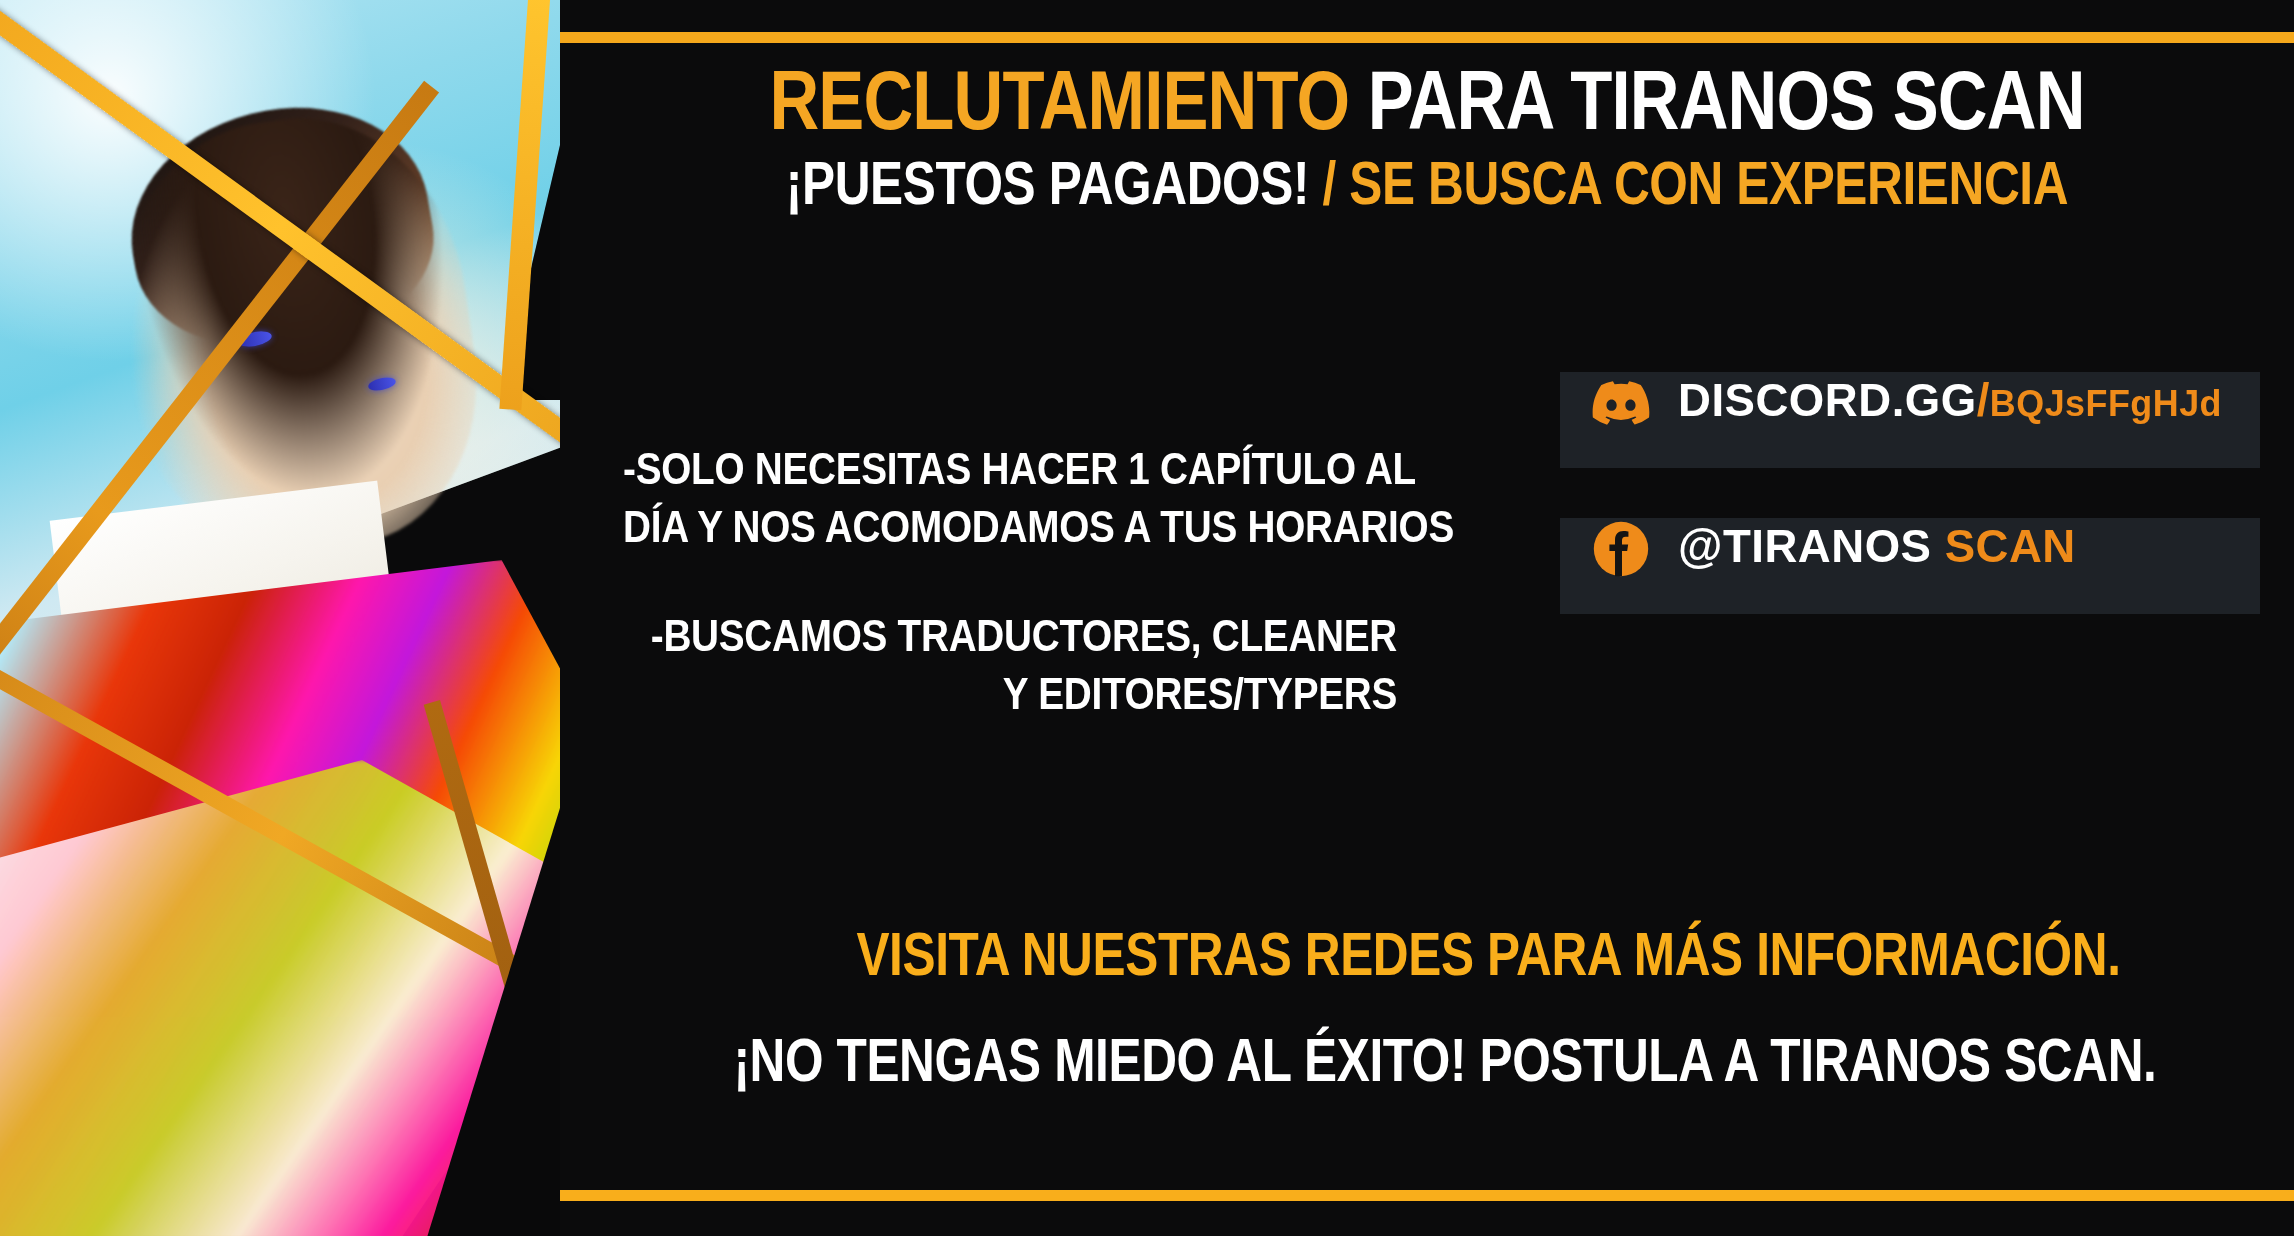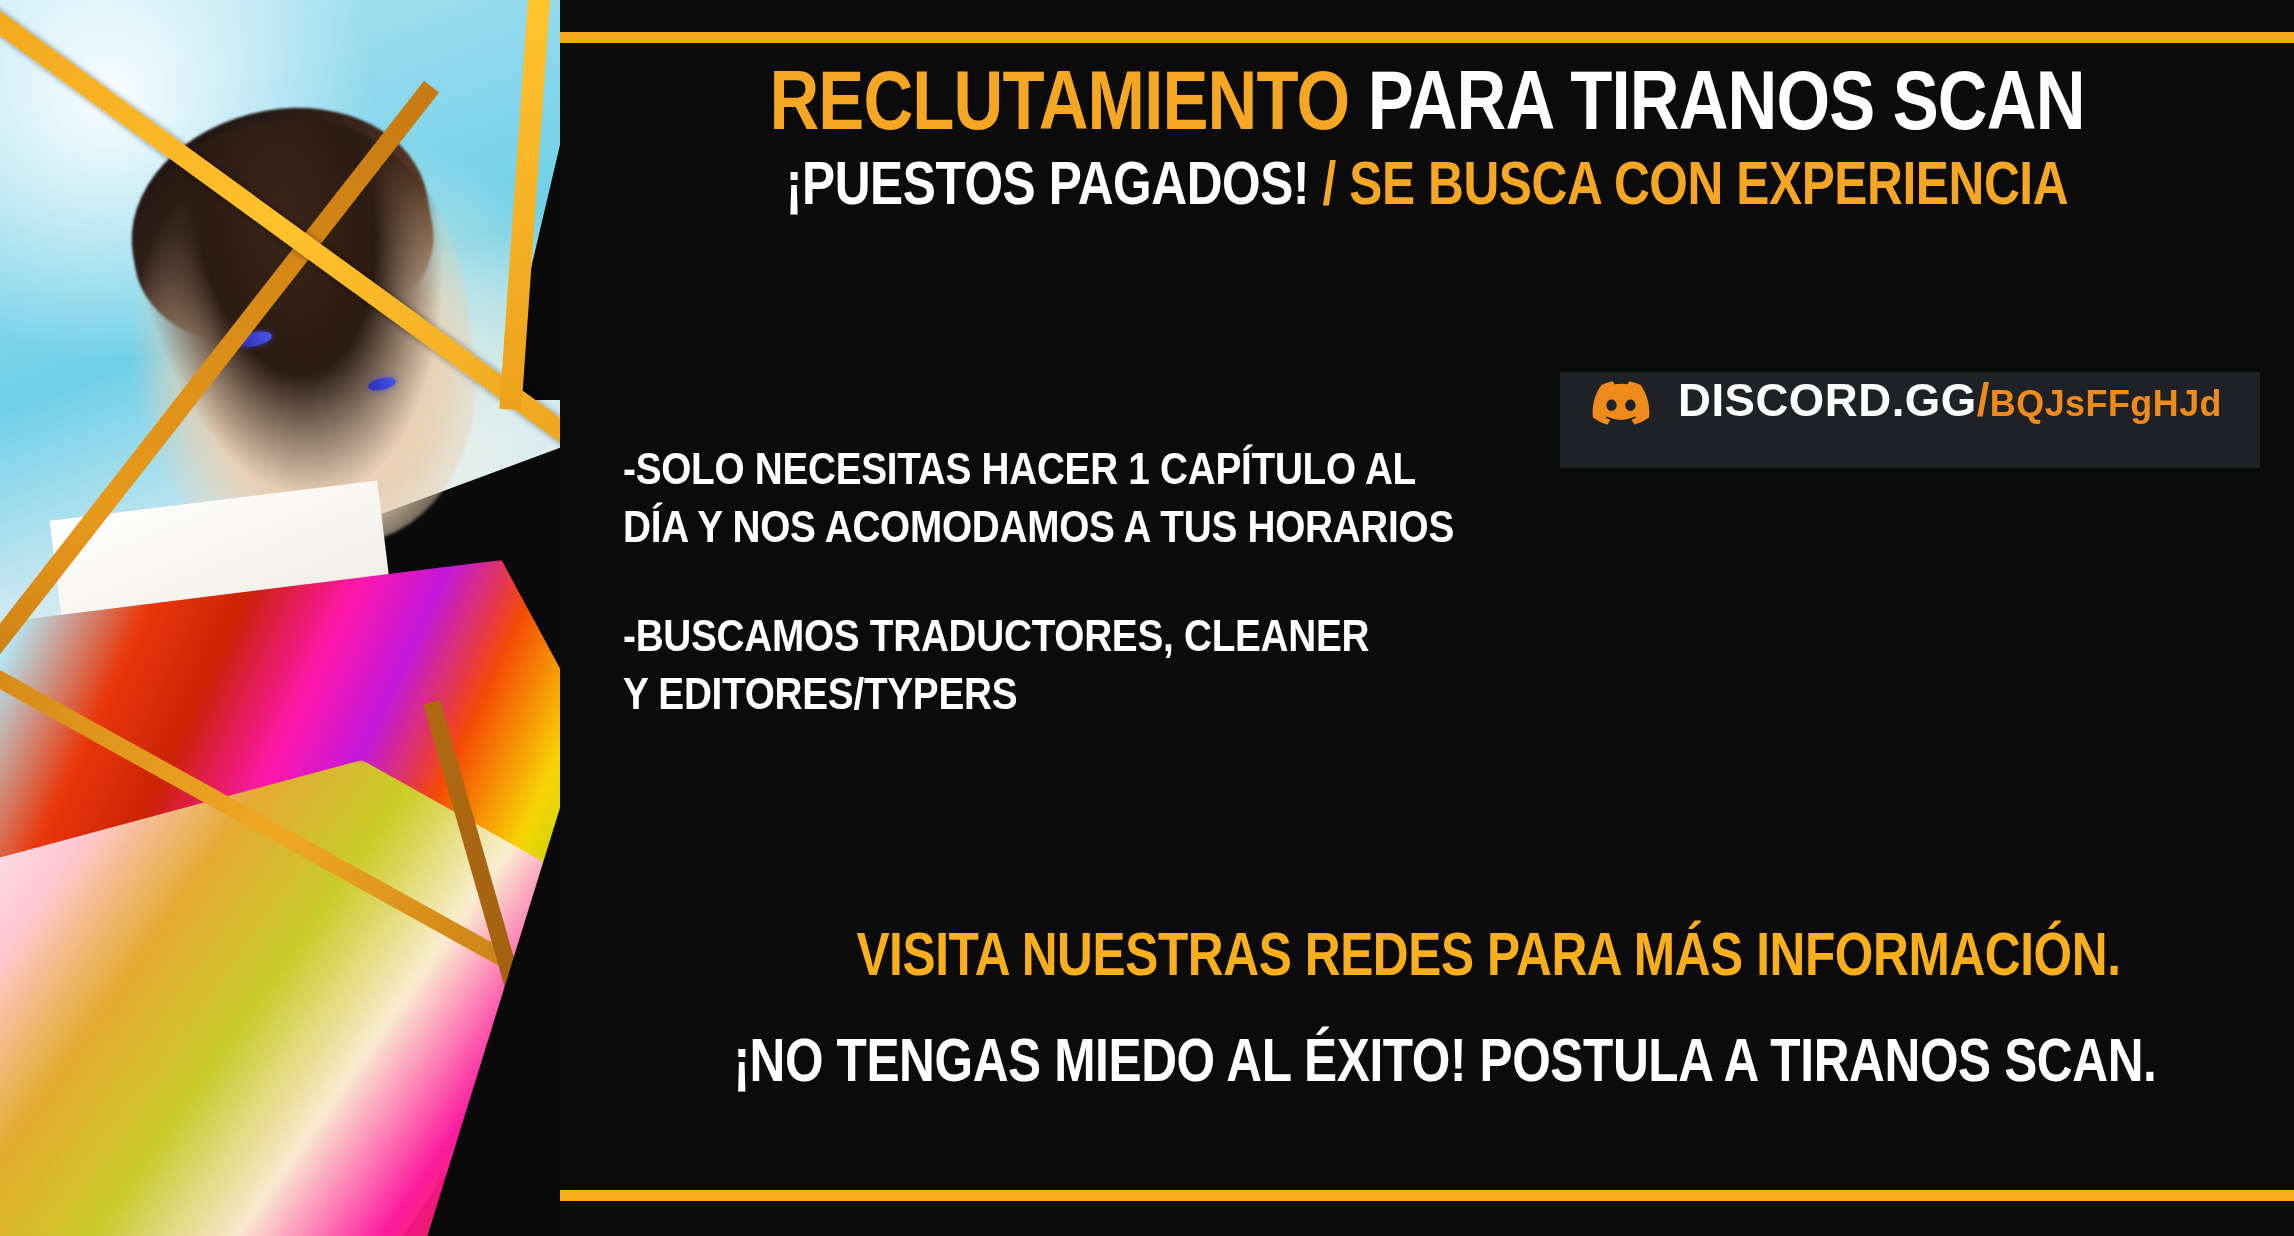--- a/index.html
+++ b/index.html
@@ -211,21 +211,21 @@
     white-space:nowrap;
   }
   .subhead .sh-a { color:#ffffff; }
   .subhead .sh-b { color:#f5a623; }
 
   
   .body-block {
     position:absolute;
     left:0px; top:440px;
     width:900px;
-    text-align:left;
+    text-align:right;
     color:#ffffff;
   }
   .body-line {
     font-size:45px;
     line-height:1.28;
     font-weight:700;
     letter-spacing:-.3px;
     transform:scaleX(.86);
     white-space:nowrap;
   }
@@ -330,20 +330,31 @@
           <svg width="58" height="44" viewBox="0 0 71 55" aria-hidden="true">
             <path fill="#ef8b1a" d="M60.1 4.9A58.5 58.5 0 0 0 45.7.4a.2.2 0 0 0-.2.1c-.6 1.1-1.3 2.6-1.8 3.7a54 54 0 0 0-16.2 0A37 37 0 0 0 25.6.5a.2.2 0 0 0-.2-.1A58.4 58.4 0 0 0 11 4.9a.2.2 0 0 0-.1.1C1.6 18.7-.9 32.1.3 45.4a.2.2 0 0 0 .1.2 58.8 58.8 0 0 0 17.7 9 .2.2 0 0 0 .2-.1c1.4-1.9 2.6-3.8 3.6-5.9a.2.2 0 0 0-.1-.3 38.7 38.7 0 0 1-5.5-2.6.2.2 0 0 1 0-.4l1.1-.8a.2.2 0 0 1 .2 0 41.9 41.9 0 0 0 35.6 0 .2.2 0 0 1 .2 0l1.1.9a.2.2 0 0 1 0 .3 36.3 36.3 0 0 1-5.5 2.6.2.2 0 0 0-.1.3c1 2 2.3 4 3.6 5.8a.2.2 0 0 0 .2.1 58.6 58.6 0 0 0 17.8-9 .2.2 0 0 0 .1-.2c1.5-15.3-2.5-28.6-10.4-40.4a.2.2 0 0 0-.1-.1zM23.7 37.3c-3.5 0-6.4-3.2-6.4-7.1s2.8-7.2 6.4-7.2c3.6 0 6.5 3.3 6.4 7.2 0 3.9-2.8 7.1-6.4 7.1zm23.6 0c-3.5 0-6.4-3.2-6.4-7.1s2.8-7.2 6.4-7.2c3.6 0 6.5 3.3 6.4 7.2 0 3.9-2.8 7.1-6.4 7.1z"></path>
           </svg>
         </span>
         <span class="card-text">
           <span class="w">DISCORD.GG</span><span class="o">/</span><span class="o sc">BQJsFFgHJd</span>
         </span>
       </div>
 
 
+      <div class="card">
+        <span class="icon-wrap">
+          <svg width="58" height="58" viewBox="0 0 64 64" aria-hidden="true">
+            <circle cx="32" cy="32" r="30" fill="#ef8b1a"></circle>
+            <path fill="#141414" d="M38.8 34.2l1.1-7.1h-6.8v-4.6c0-2 1-3.9 4-3.9h3.1v-6s-2.8-.5-5.5-.5c-5.6 0-9.3 3.4-9.3 9.6v5.4h-6.2v7.1h6.2V62h7.7V34.2h5.7z"></path>
+          </svg>
+        </span>
+        <span class="card-text">
+          <span class="w">@TIRANOS</span><span class="w"> </span><span class="o">SCAN</span>
+        </span>
+      </div>
 
     </div>
 
     <div class="cta">
       <div class="cta-1">VISITA NUESTRAS REDES PARA MÁS INFORMACIÓN.</div>
       <div class="cta-2">¡NO TENGAS MIEDO AL ÉXITO! POSTULA A TIRANOS SCAN.</div>
     </div>
 
   </div>
 </div>

